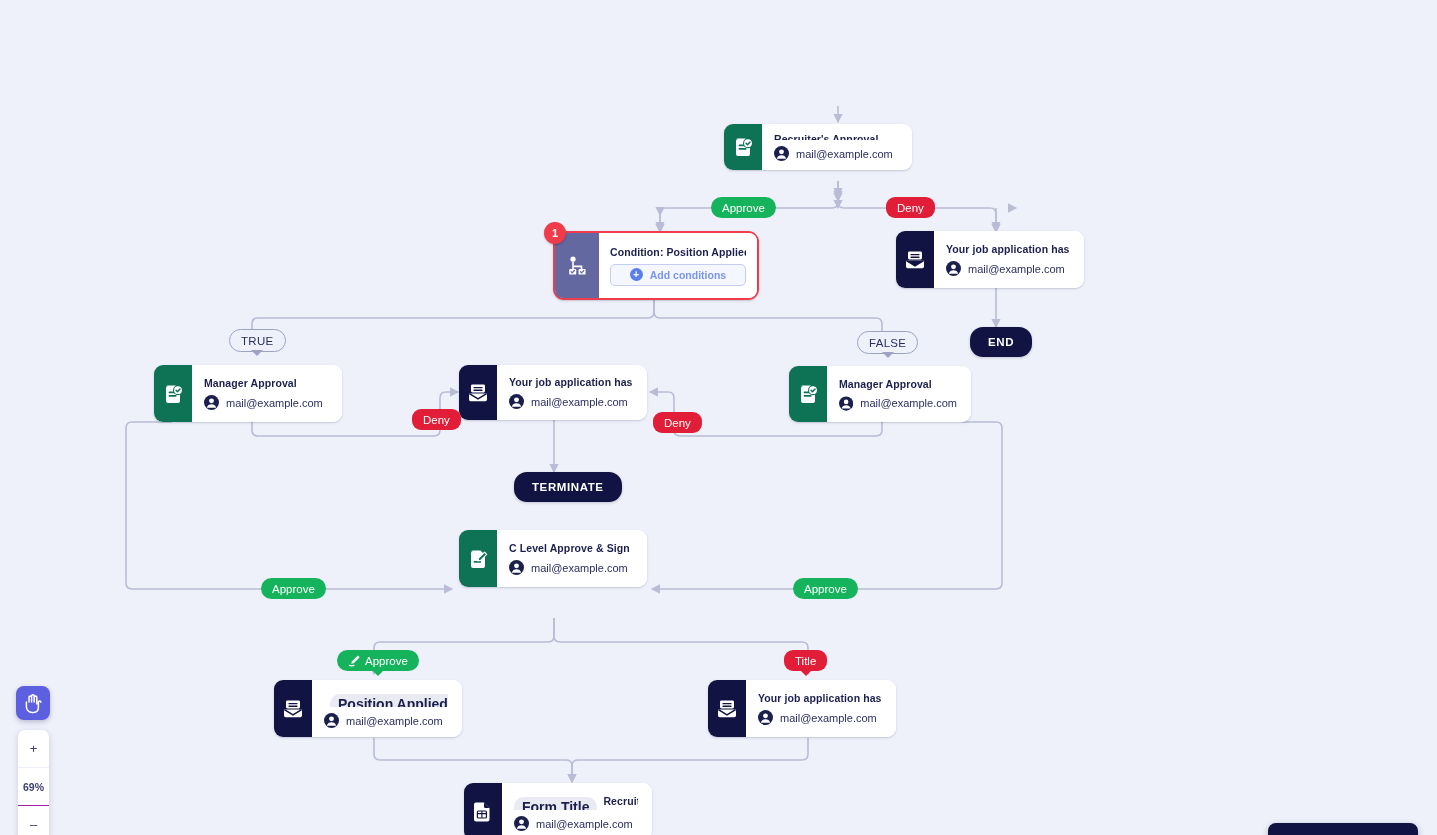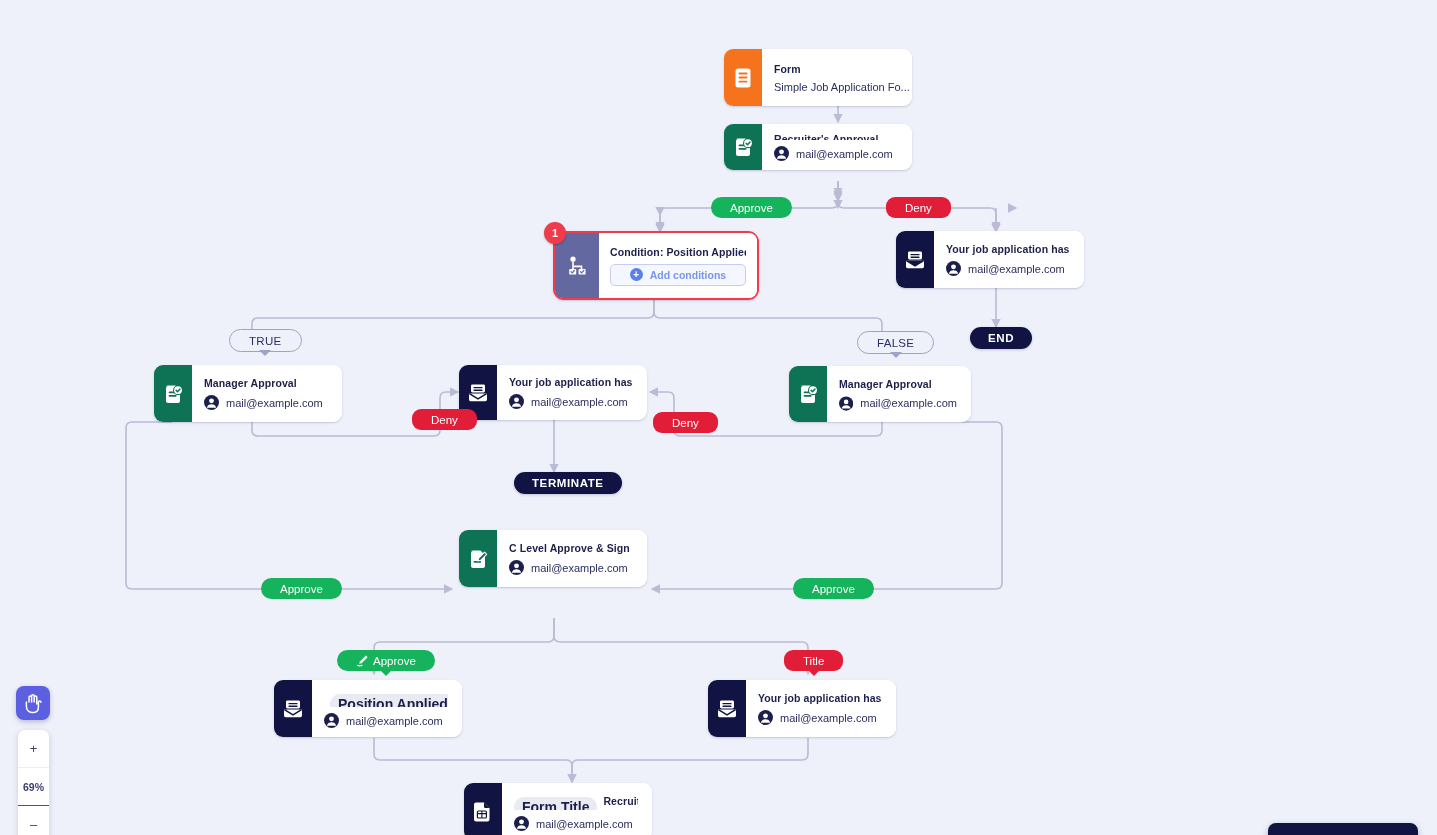--- a/index.html
+++ b/index.html
@@ -83,21 +83,21 @@
     font-size:10px;line-height:12px;text-align:center;font-weight:bold;
     display:flex;align-items:center;justify-content:center;
   }
 
   
   .pill{
     position:absolute;
     display:flex;align-items:center;justify-content:center;gap:4px;
     border-radius:12px;
     font-size:11.5px;
-    height:21px;padding:0 19px;
+    height:21px;padding:0 11px;
     white-space:nowrap;
     color:#fff;
     z-index:4;
   }
   .pill.green{background:#16b35d;}
   .pill.red{background:#e11d38;border-radius:9px;}
   .pill.outline{
     background:#eef0fa;color:#2b2f5e;
     border:1.4px solid #9ea3c4;
     font-size:11.5px;letter-spacing:.3px;text-align:center;
@@ -111,21 +111,21 @@
   }
   .pill.green.tail::after{border-top-color:#16b35d;}
   .pill.red.tail::after{border-top-color:#e11d38;}
   .pill.outline.tail::after{border-top-color:#9ea3c4;}
 
   
   .term{
     position:absolute;
     display:flex;align-items:center;justify-content:center;
     background:#111442;color:#fff;
-    border-radius:13px;height:22px;padding:0 18px;
+    border-radius:13px;height:30px;padding:0 18px;
     font-size:11.5px;font-weight:bold;letter-spacing:.6px;
     box-shadow:0 1px 3px rgba(20,22,60,.2);
     z-index:4;
   }
 
   
   .panTool{
     position:absolute;left:16px;top:686px;
     width:34px;height:34px;border-radius:8px;
     background:#5b5fe0;
@@ -200,34 +200,20 @@
 
       <path d="M554,618 L554,636 Q554,642 548,642 L380,642 Q374,642 374,648 L374,674" marker-end="url(#ah)"></path>
       <path d="M554,618 L554,636 Q554,642 560,642 L802,642 Q808,642 808,648 L808,674" marker-end="url(#ah)"></path>
 
       <path d="M374,738 L374,754 Q374,760 380,760 L566,760 Q572,760 572,766 L572,782" marker-end="url(#ah)"></path>
 
       <path d="M808,738 L808,754 Q808,760 802,760 L578,760 Q572,760 572,766 L572,782" marker-end=""></path>
     </g>
   </svg>
 
-  <div class="node" style="left:724px;top:49px;width:188px;height:57px;">
-    <div class="ico orange">
-      <svg width="20" height="22" viewBox="0 0 20 22">
-          <rect x="2.5" y="1.5" width="15" height="19" rx="2.5" fill="#fff"></rect>
-          <rect x="5.5" y="5.5" width="9" height="1.9" rx=".9" fill="#f4731c"></rect>
-          <rect x="5.5" y="9.6" width="9" height="1.9" rx=".9" fill="#f4731c"></rect>
-          <rect x="5.5" y="13.7" width="9" height="1.9" rx=".9" fill="#f4731c"></rect>
-        </svg>
-    </div>
-    <div class="body">
-      <div class="title">Form</div>
-      <div class="sub">Simple Job Application Fo...</div>
-    </div>
-  </div>
 
   <div class="node" style="left:724px;top:124px;width:188px;height:46px;">
     <div class="ico green">
       <svg width="21" height="22" viewBox="0 0 21 22">
           <path d="M3 2.5h9.5l4.5 4.5v11a2 2 0 0 1-2 2H5a2 2 0 0 1-2-2v-13a2 2 0 0 1 2-2z" fill="#fff"></path>
           <rect x="5.6" y="8.5" width="6" height="1.7" rx=".8" fill="#0e7254"></rect>
           <rect x="5.6" y="12" width="8" height="1.7" rx=".8" fill="#0e7254"></rect>
           <circle cx="15" cy="7.2" r="5" fill="#0e7254"></circle>
           <circle cx="15" cy="7.2" r="3.9" fill="#fff"></circle>
           <path d="M13.1 7.2l1.4 1.5 2.5-2.7" stroke="#0e7254" stroke-width="1.5" fill="none" stroke-linecap="round" stroke-linejoin="round"></path>

